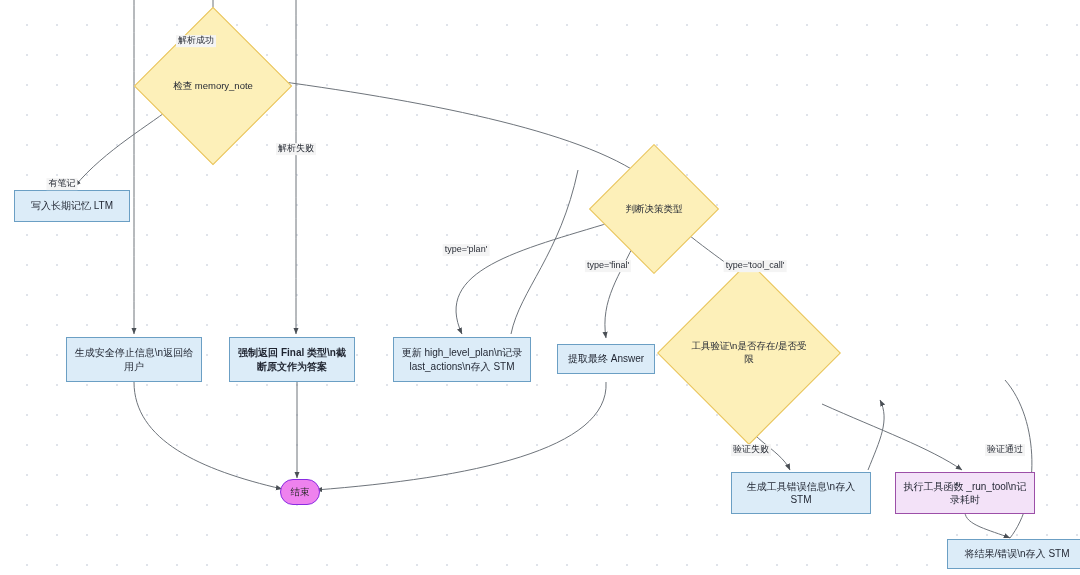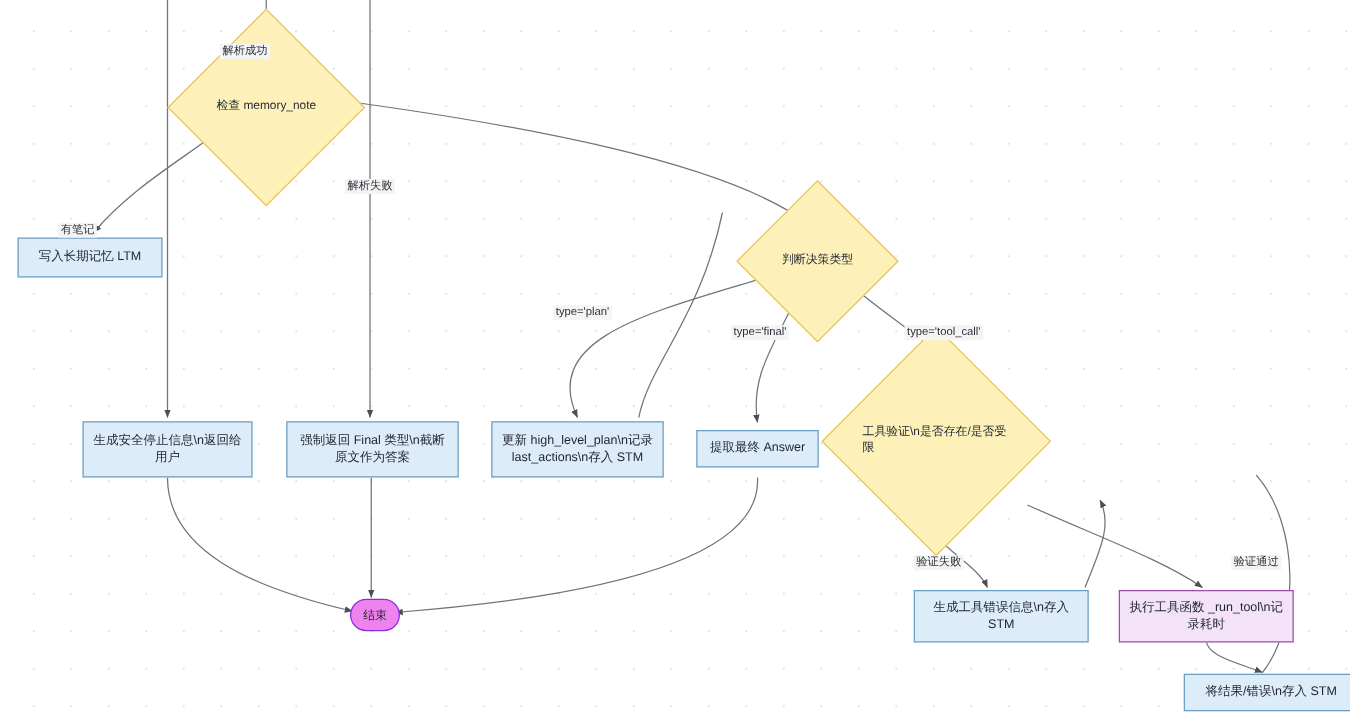--- a/index.html
+++ b/index.html
@@ -60,20 +60,21 @@
     background: #fdf0b9;
     border: 1px solid #e8c35b;
     transform: rotate(45deg);
     box-sizing: border-box;
   }
   .node-diamond-label {
     position: absolute;
     left: 50%;
     top: 50%;
     transform: translate(-50%, -50%);
+    text-align: center;
     font-size: 9.5px;
     color: #1f2430;
     line-height: 1.35;
     white-space: nowrap;
   }
   .node-diamond-label.wrap {
     white-space: normal;
   }
   .node-terminal {
     position: absolute;
@@ -165,21 +166,21 @@
 
   <div class="node-diamond-wrap" style="left:684px; top:288px; width:130px; height:130px;">
     <div class="node-diamond"></div>
     <div class="node-diamond-label wrap" style="width:118px;">工具验证\n是否存在/是否受限</div>
   </div>
 
   <div class="node node-rect" style="left:14px; top:190px; width:116px; height:32px;">写入长期记忆 LTM</div>
 
   <div class="node node-rect" style="left:66px; top:337px; width:136px; height:45px;">生成安全停止信息\n返回给用户</div>
 
-  <div class="node node-rect" style="left:229px; top:337px; width:138px; height:45px;">强制返回 Final 类型\n截断原文作为答案</div>
+  <div class="node node-rect" style="left:229px; top:337px; width:126px; height:45px;font-weight:bold;">强制返回 Final 类型\n截断原文作为答案</div>
 
   <div class="node node-rect" style="left:393px; top:337px; width:138px; height:45px;">更新 high_level_plan\n记录 last_actions\n存入 STM</div>
 
   <div class="node node-rect" style="left:557px; top:344px; width:98px; height:30px;">提取最终 Answer</div>
 
   <div class="node node-rect" style="left:731px; top:472px; width:140px; height:42px;">生成工具错误信息\n存入 STM</div>
 
   <div class="node node-rect purple" style="left:895px; top:472px; width:140px; height:42px;">执行工具函数 _run_tool\n记录耗时</div>
 
   <div class="node node-rect" style="left:947px; top:539px; width:140px; height:30px;">将结果/错误\n存入 STM</div>

